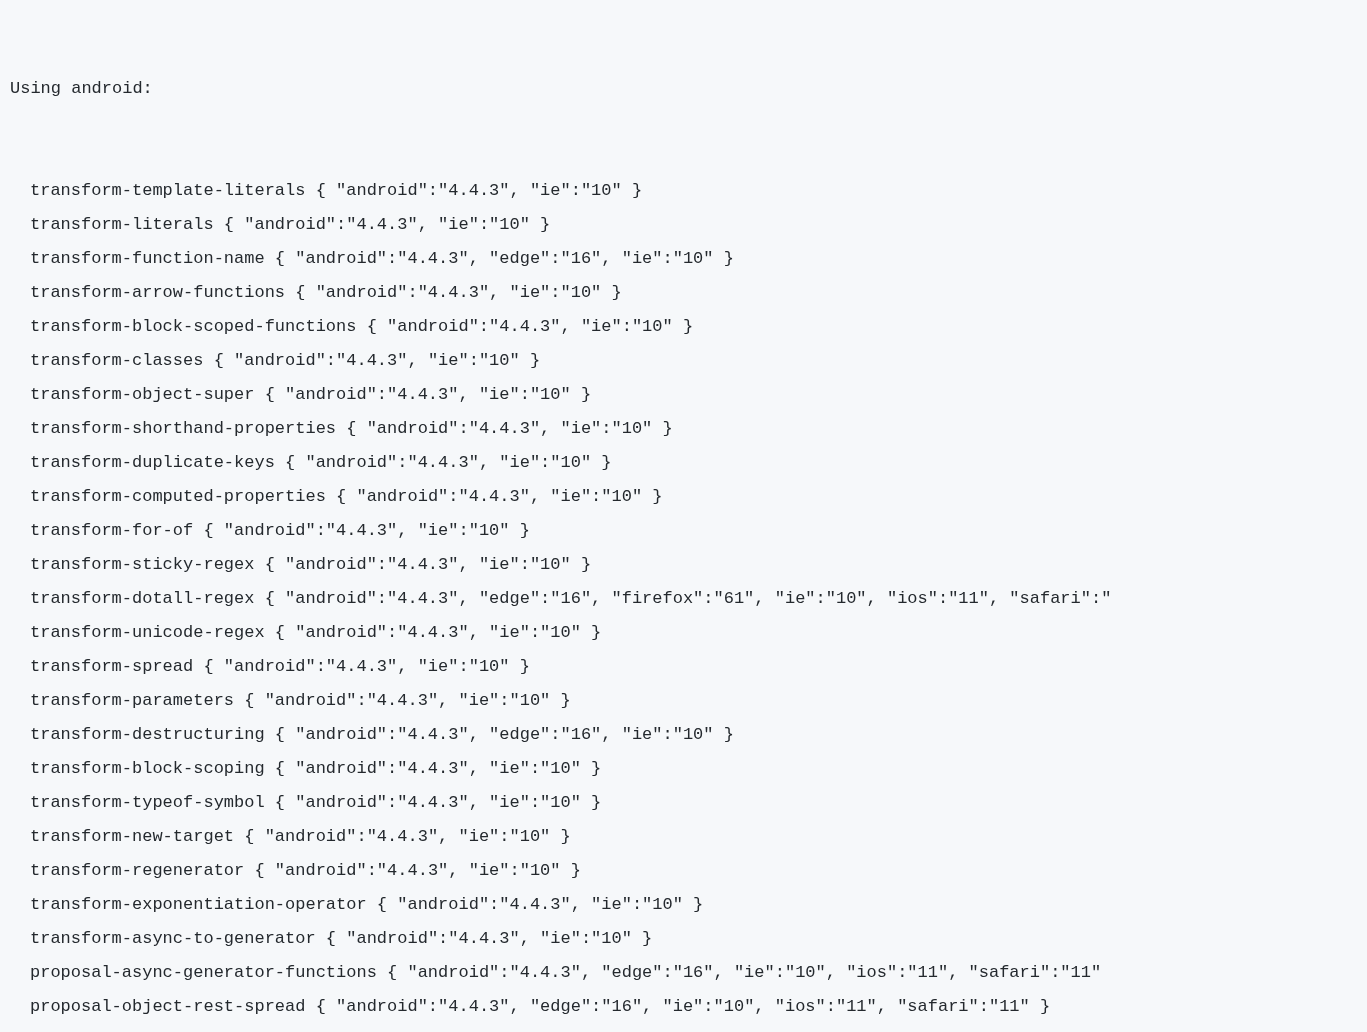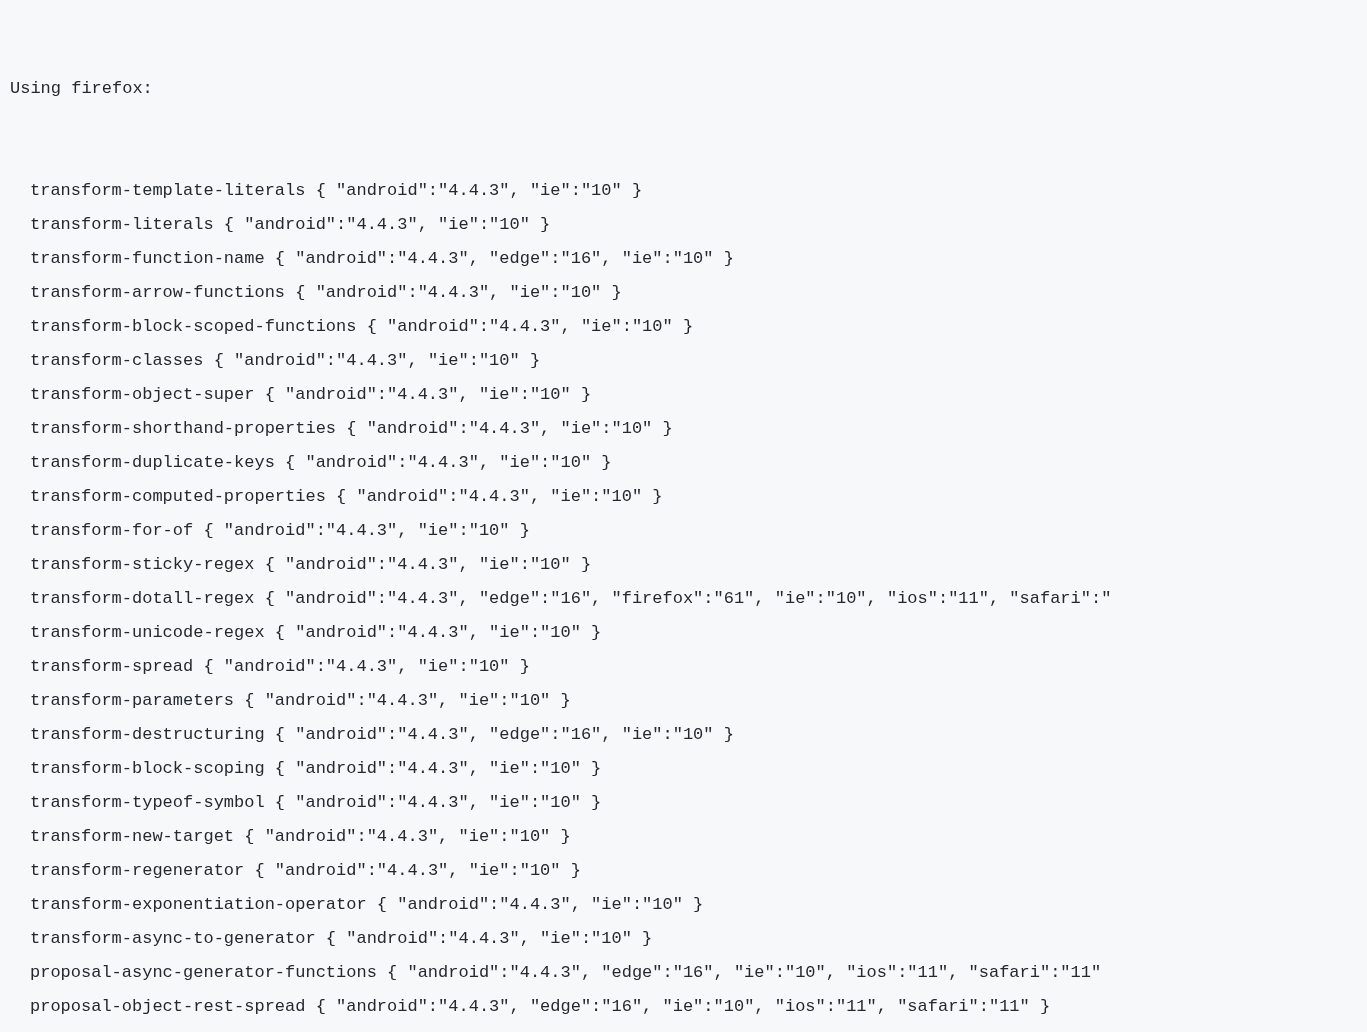--- a/index.html
+++ b/index.html
@@ -25,15 +25,15 @@
       padding-left: 0;
     }
     .plugin-line {
       padding-left: 20px;
     }
   </style>
 </head>
 <body>
 
 <div class="code-block">
-  <div class="header-line">Using firefox:</div>
+  <div class="header-line">Using android:</div>
   <div id="plugins-container"><div class="plugin-line"><span>transform-template-literals</span> <span>{ "android":"4.4.3", "ie":"10" }</span></div><div class="plugin-line"><span>transform-literals</span> <span>{ "android":"4.4.3", "ie":"10" }</span></div><div class="plugin-line"><span>transform-function-name</span> <span>{ "android":"4.4.3", "edge":"16", "ie":"10" }</span></div><div class="plugin-line"><span>transform-arrow-functions</span> <span>{ "android":"4.4.3", "ie":"10" }</span></div><div class="plugin-line"><span>transform-block-scoped-functions</span> <span>{ "android":"4.4.3", "ie":"10" }</span></div><div class="plugin-line"><span>transform-classes</span> <span>{ "android":"4.4.3", "ie":"10" }</span></div><div class="plugin-line"><span>transform-object-super</span> <span>{ "android":"4.4.3", "ie":"10" }</span></div><div class="plugin-line"><span>transform-shorthand-properties</span> <span>{ "android":"4.4.3", "ie":"10" }</span></div><div class="plugin-line"><span>transform-duplicate-keys</span> <span>{ "android":"4.4.3", "ie":"10" }</span></div><div class="plugin-line"><span>transform-computed-properties</span> <span>{ "android":"4.4.3", "ie":"10" }</span></div><div class="plugin-line"><span>transform-for-of</span> <span>{ "android":"4.4.3", "ie":"10" }</span></div><div class="plugin-line"><span>transform-sticky-regex</span> <span>{ "android":"4.4.3", "ie":"10" }</span></div><div class="plugin-line"><span>transform-dotall-regex</span> <span>{ "android":"4.4.3", "edge":"16", "firefox":"61", "ie":"10", "ios":"11", "safari":"</span></div><div class="plugin-line"><span>transform-unicode-regex</span> <span>{ "android":"4.4.3", "ie":"10" }</span></div><div class="plugin-line"><span>transform-spread</span> <span>{ "android":"4.4.3", "ie":"10" }</span></div><div class="plugin-line"><span>transform-parameters</span> <span>{ "android":"4.4.3", "ie":"10" }</span></div><div class="plugin-line"><span>transform-destructuring</span> <span>{ "android":"4.4.3", "edge":"16", "ie":"10" }</span></div><div class="plugin-line"><span>transform-block-scoping</span> <span>{ "android":"4.4.3", "ie":"10" }</span></div><div class="plugin-line"><span>transform-typeof-symbol</span> <span>{ "android":"4.4.3", "ie":"10" }</span></div><div class="plugin-line"><span>transform-new-target</span> <span>{ "android":"4.4.3", "ie":"10" }</span></div><div class="plugin-line"><span>transform-regenerator</span> <span>{ "android":"4.4.3", "ie":"10" }</span></div><div class="plugin-line"><span>transform-exponentiation-operator</span> <span>{ "android":"4.4.3", "ie":"10" }</span></div><div class="plugin-line"><span>transform-async-to-generator</span> <span>{ "android":"4.4.3", "ie":"10" }</span></div><div class="plugin-line"><span>proposal-async-generator-functions</span> <span>{ "android":"4.4.3", "edge":"16", "ie":"10", "ios":"11", "safari":"11"</span></div><div class="plugin-line"><span>proposal-object-rest-spread</span> <span>{ "android":"4.4.3", "edge":"16", "ie":"10", "ios":"11", "safari":"11" }</span></div><div class="plugin-line"><span>proposal-unicode-property-regex</span> <span>{ "android":"4.4.3", "edge":"16", "firefox":"61", "ie":"10", "ios":"11", "</span></div></div>
 </div>
 
 </body></html>

